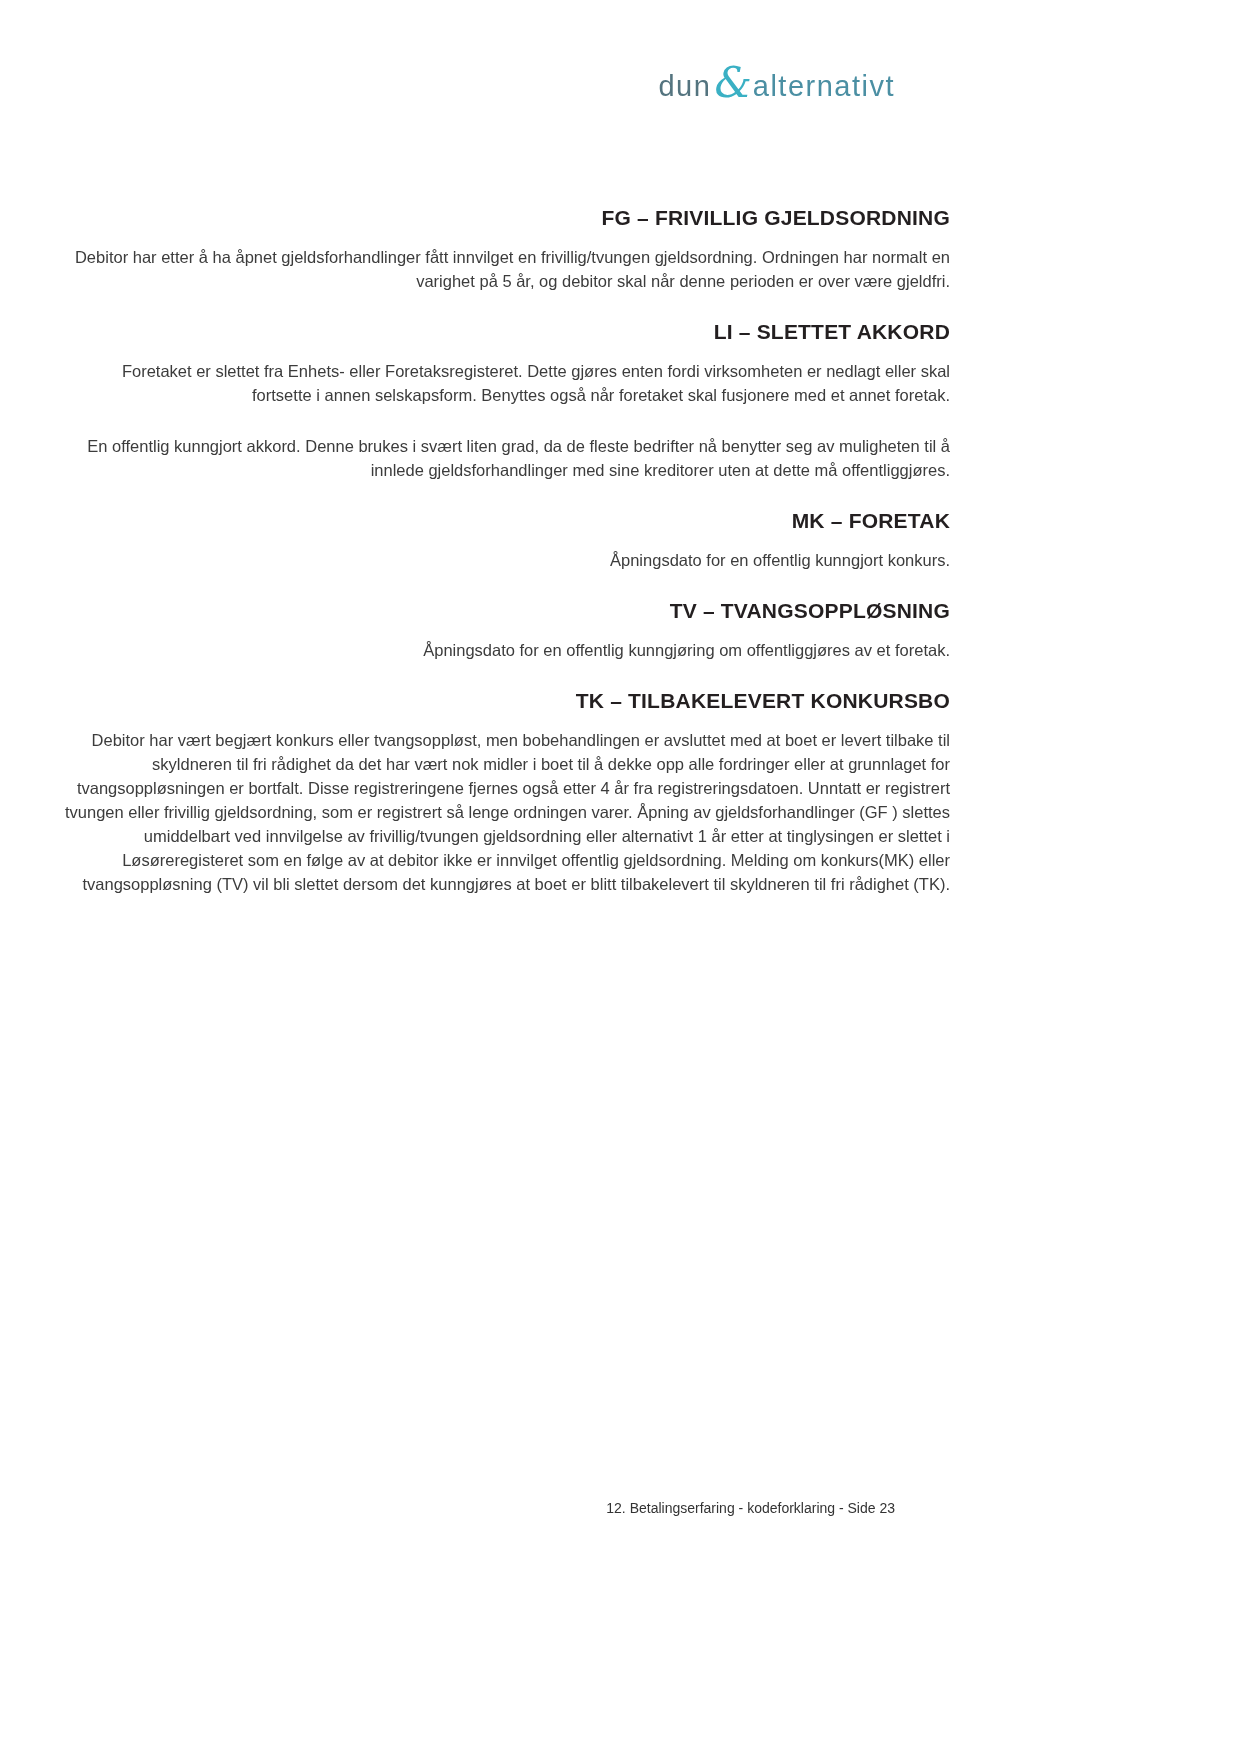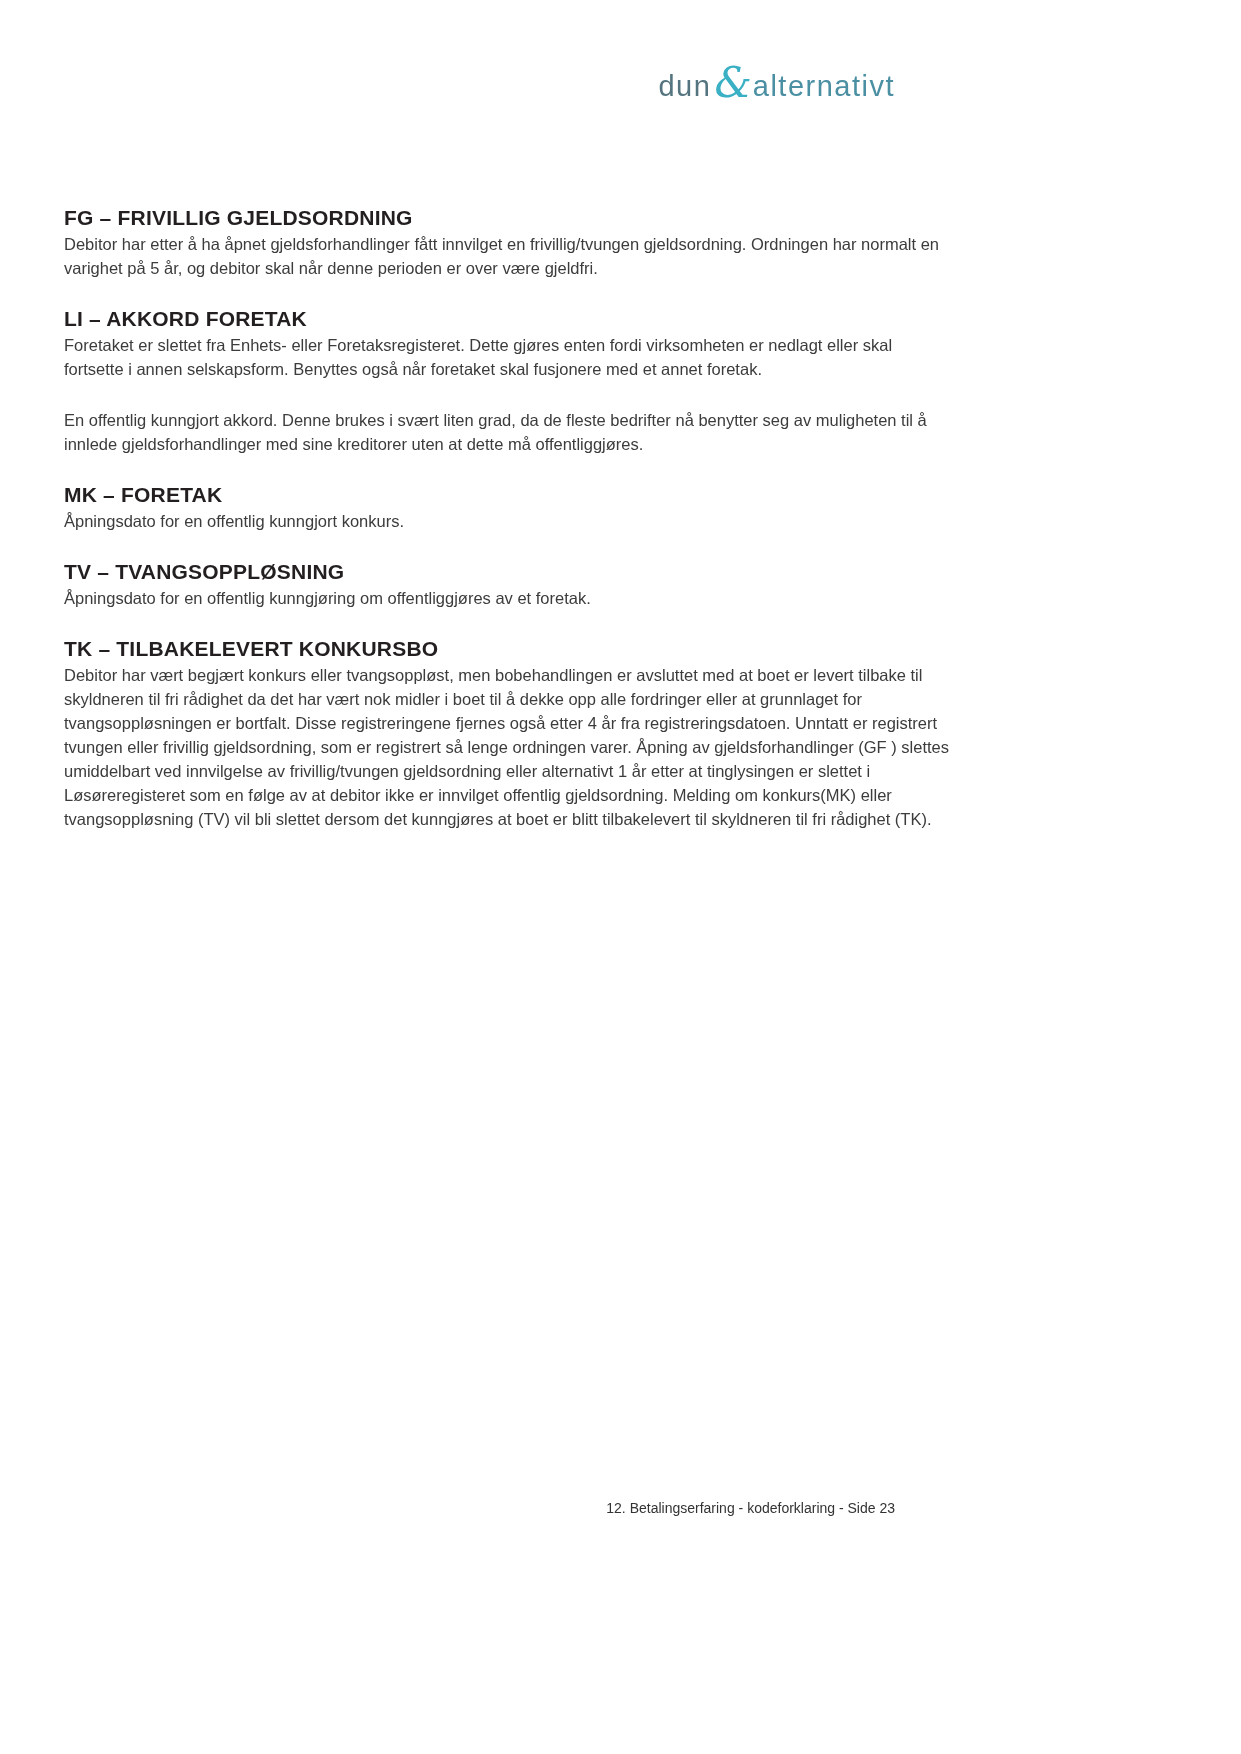--- a/index.html
+++ b/index.html
@@ -5,20 +5,21 @@
   * { margin: 0; padding: 0; box-sizing: border-box; }
   html, body { background: #ffffff; }
   body { font-family: "Liberation Sans", sans-serif; }
 
   .page {
     position: relative;
     width: 1187px;
     height: 1754px;
     background: #ffffff;
     overflow: hidden;
+    text-align: right;
   }
 
   
   .logo {
     position: absolute;
     top: 68px;
     right: 292px;
     display: flex;
     align-items: center;
     white-space: nowrap;
@@ -53,21 +54,21 @@
     font-size: 21px;
     font-weight: bold;
     color: #231f20;
     line-height: 23px;
     letter-spacing: 0.2px;
   }
   .section p {
     font-size: 16.5px;
     color: #3c3c3c;
     line-height: 24px;
-    margin-top: 3px;
+    margin-top: 16px;
   }
 
   
   .footer {
     position: absolute;
     top: 1500px;
     right: 292px;
     font-size: 14px;
     color: #333333;
   }
@@ -84,21 +85,21 @@
   </header>
 
   <main class="content">
 
     <section class="section">
       <h2>FG – FRIVILLIG GJELDSORDNING</h2>
       <p>Debitor har etter å ha åpnet gjeldsforhandlinger fått innvilget en frivillig/tvungen gjeldsordning. Ordningen har normalt en varighet på 5 år, og debitor skal når denne perioden er over være gjeldfri.</p>
     </section>
 
     <section class="section">
-      <h2>LI – AKKORD FORETAK</h2>
+      <h2>LI – SLETTET AKKORD</h2>
       <p>Foretaket er slettet fra Enhets- eller Foretaksregisteret. Dette gjøres enten fordi virksomheten er nedlagt eller skal fortsette i annen selskapsform. Benyttes også når foretaket skal fusjonere med et annet foretak.</p>
     </section>
 
     <section class="section">
       <p>En offentlig kunngjort akkord. Denne brukes i svært liten grad, da de fleste bedrifter nå benytter seg av muligheten til å innlede gjeldsforhandlinger med sine kreditorer uten at dette må offentliggjøres.</p>
     </section>
 
     <section class="section">
       <h2>MK – FORETAK</h2>
       <p>Åpningsdato for en offentlig kunngjort konkurs.</p>

